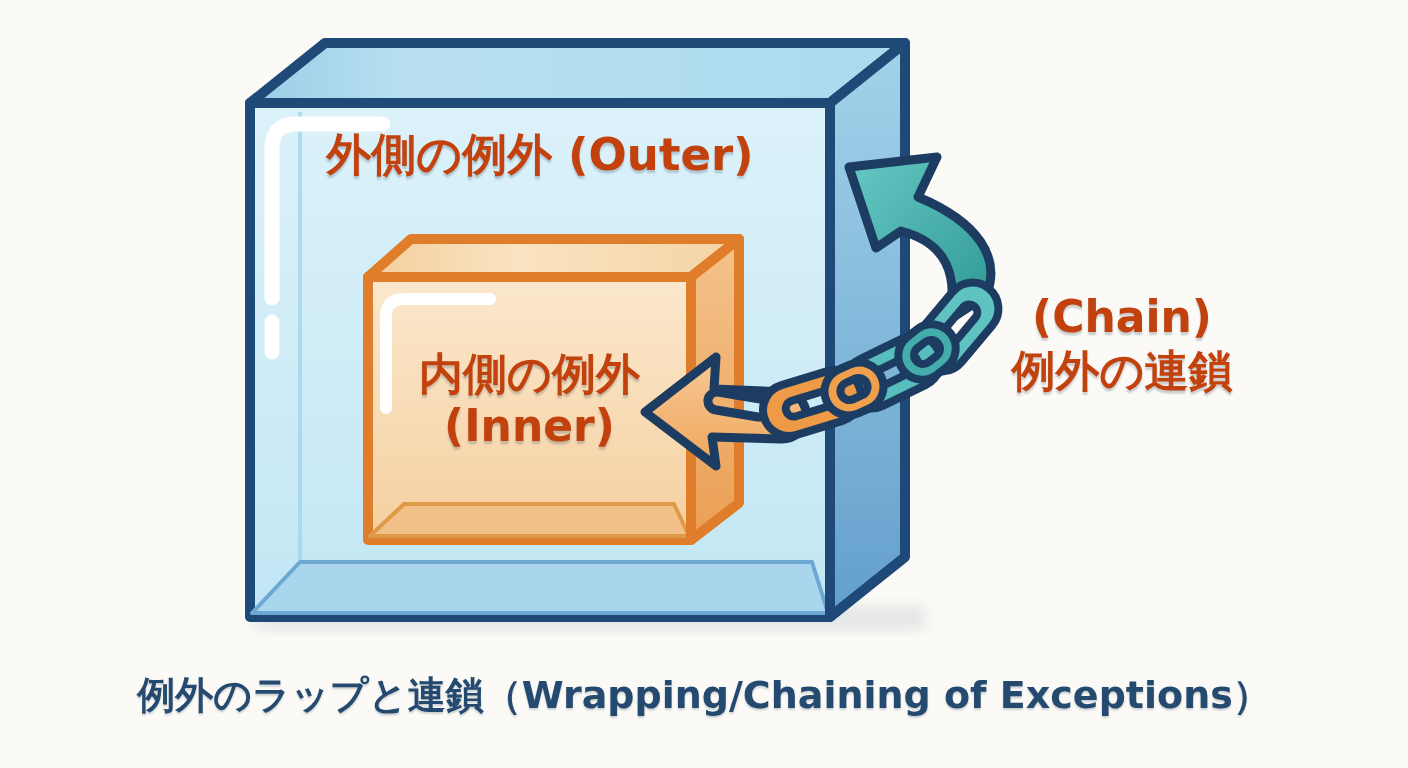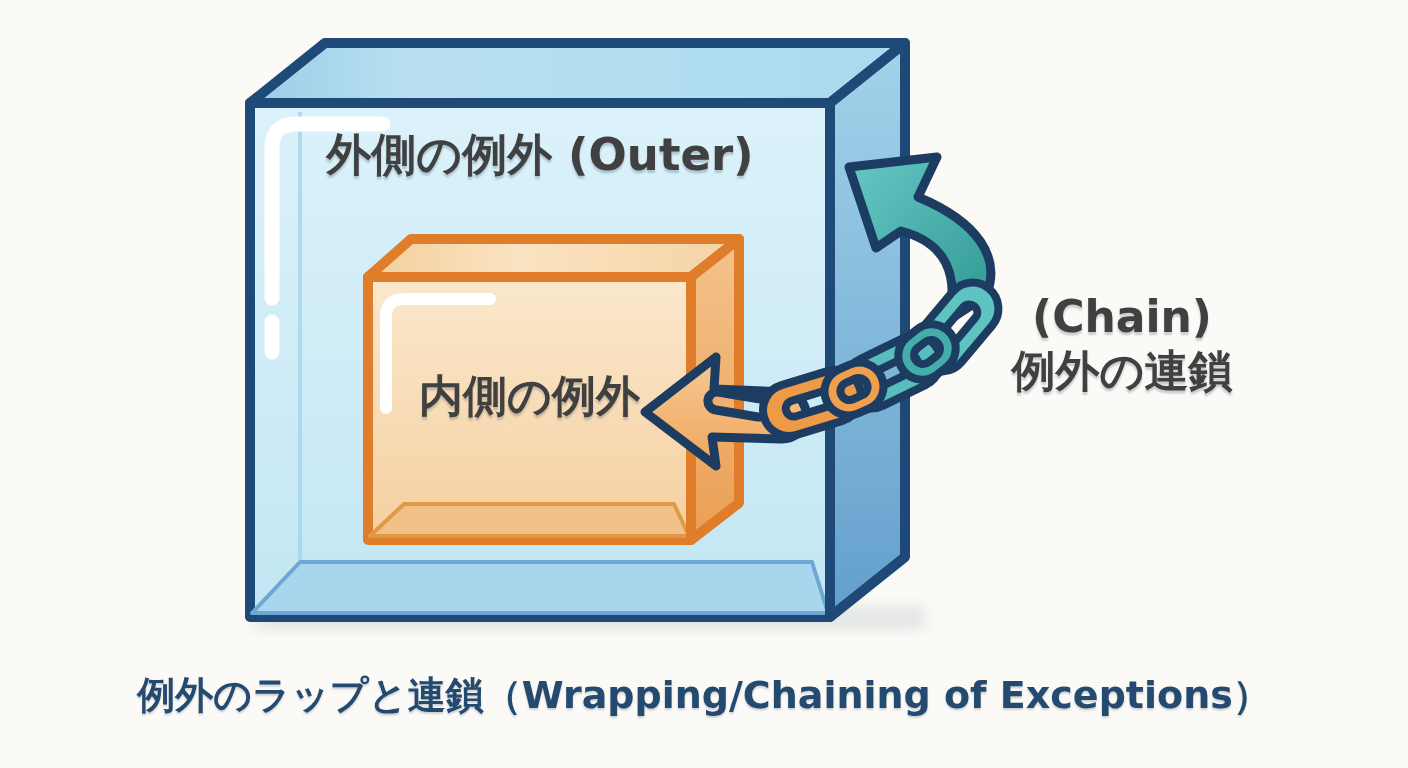--- a/index.html
+++ b/index.html
@@ -6,28 +6,28 @@
   body{
     width:1408px;height:768px;overflow:hidden;
     background:#fbfaf6;
     font-family:"DejaVu Sans","Liberation Sans",sans-serif;
   }
   .stage{position:relative;width:1408px;height:768px;}
   .art{position:absolute;left:0;top:0;}
   .label{
     position:absolute;
     font-weight:bold;
-    color:#404040;
+    color:#c2410c;
     text-align:center;
     text-shadow:0 3px 2px rgba(25,45,75,0.22);
     line-height:1.18;
     white-space:nowrap;
   }
   .label-outer{left:250px;top:128px;width:580px;font-size:45px;}
-  .label-inner{left:368px;top:370px;width:323px;font-size:44px;line-height:52px;}
+  .label-inner{left:368px;top:348px;width:323px;font-size:44px;line-height:52px;}
   .label-chain{left:972px;top:290px;width:300px;font-size:44px;line-height:54px;}
   .caption{
     position:absolute;left:0;top:670px;width:1408px;
     text-align:center;font-weight:bold;font-size:38px;
     color:#254a70;text-shadow:0 2px 2px rgba(25,45,75,0.2);
   }
 </style>
 </head>
 <body>
 
@@ -145,20 +145,21 @@
     <g transform="translate(854,389) rotate(-24)" stroke="#1d3c62" stroke-width="8" stroke-linejoin="round">
       <path fill="#f0a04c" fill-rule="evenodd" d="M -6 -24 H 6 A 24 24 0 0 1 6 24 H -6 A 24 24 0 0 1 -6 -24 Z
                M -5 -9 H 5 A 9 9 0 0 1 5 9 H -5 A 9 9 0 0 1 -5 -9 Z"></path>
     </g>
   </svg>
 
   <div class="label label-outer">外側の例外 (Outer)</div>
 
   <div class="label label-inner">
     <div>内側の例外</div>
+    <div>(Inner)</div>
   </div>
 
   <div class="label label-chain">
     <div>(Chain)</div>
     <div>例外の連鎖</div>
   </div>
 
   <div class="caption">例外のラップと連鎖（Wrapping/Chaining of Exceptions）</div>
 
 </div>

